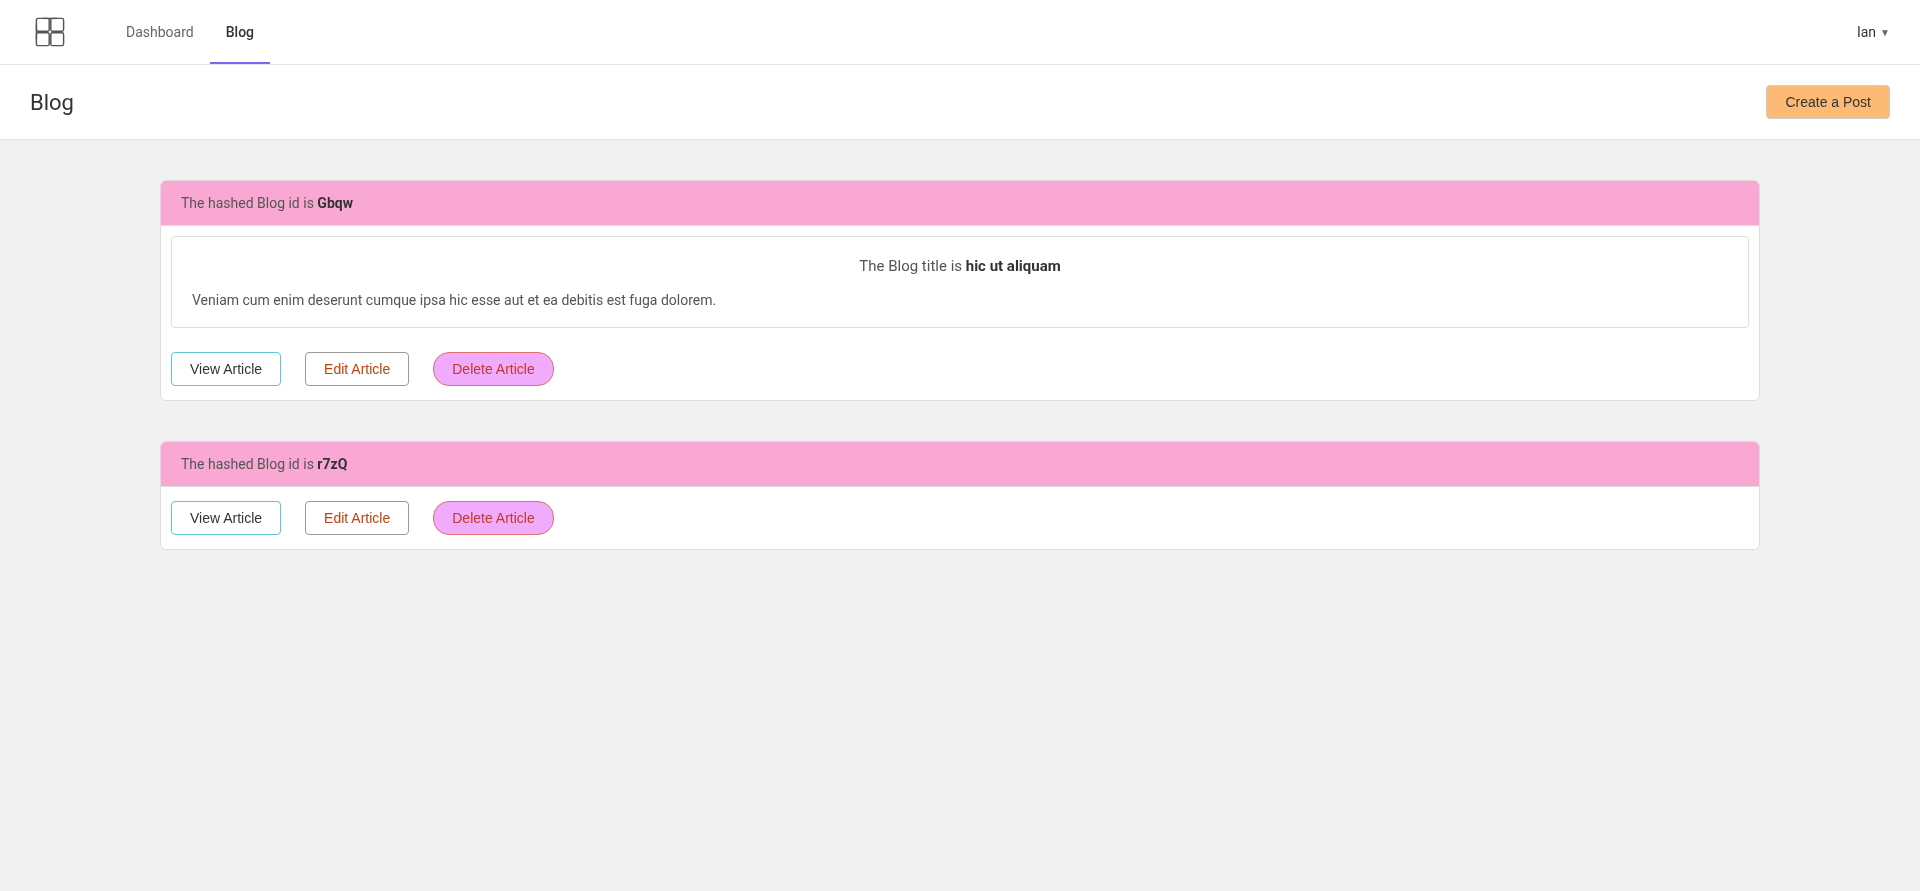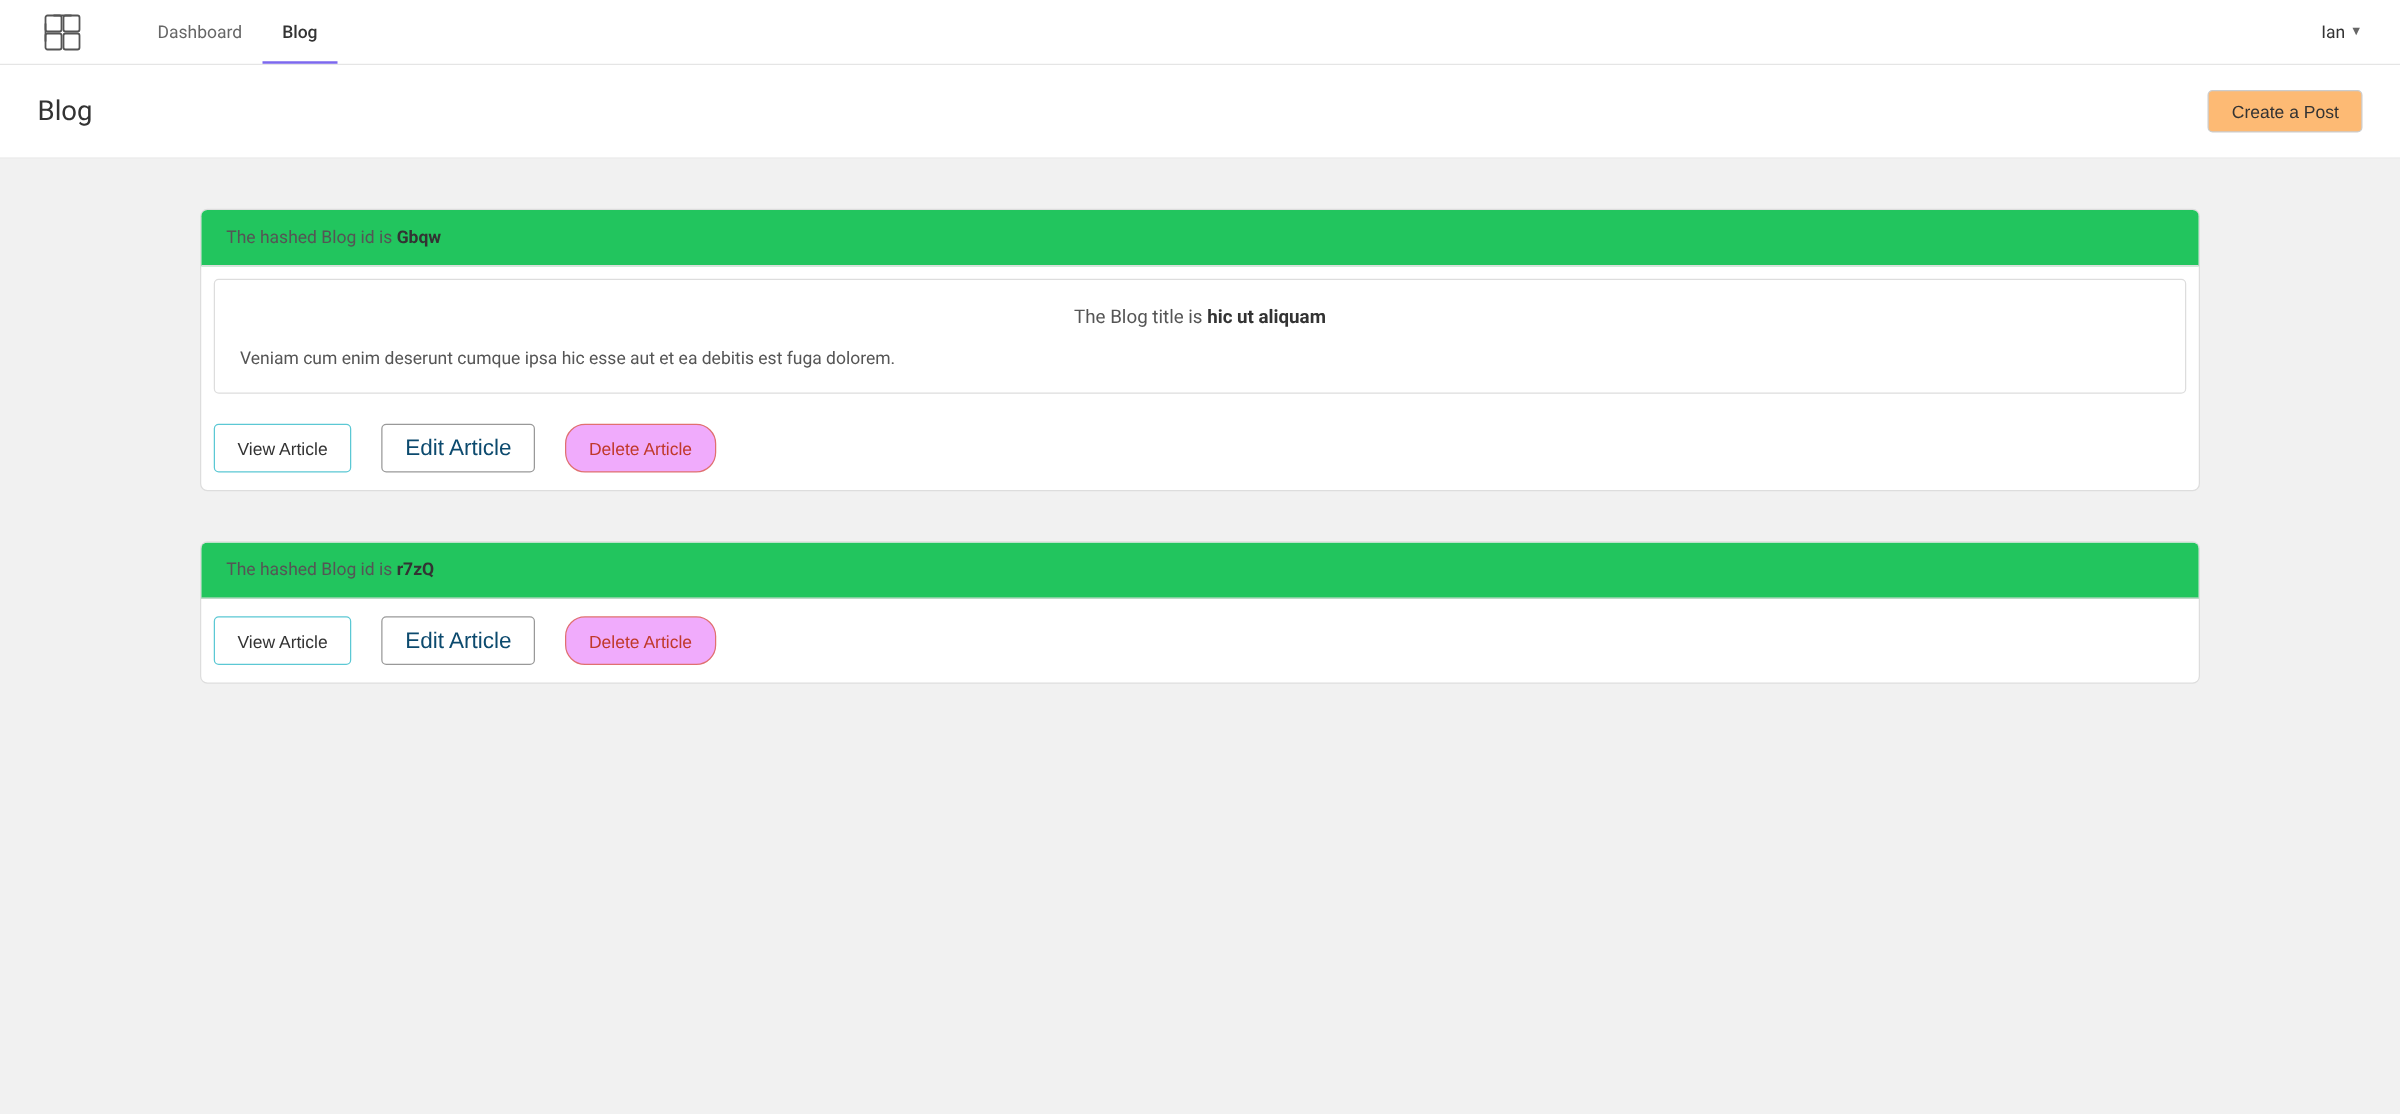--- a/index.html
+++ b/index.html
@@ -12,21 +12,21 @@
       font-family: -apple-system, BlinkMacSystemFont, 'Segoe UI', Roboto, Oxygen, sans-serif;
       background-color: #f1f1f1;
       color: #333;
       min-height: 891px;
     }
 
     
     .navbar {
       background-color: #fff;
       border-bottom: 1px solid #e5e5e5;
-      height: 52px;
+      height: 65px;
       display: flex;
       align-items: center;
       padding: 0 30px;
       position: relative;
     }
 
     .navbar-logo {
       display: flex;
       align-items: center;
       margin-right: 40px;
@@ -122,21 +122,21 @@
     
     .blog-card {
       background-color: #fff;
       border: 1px solid #ddd;
       border-radius: 6px;
       margin-bottom: 40px;
       overflow: hidden;
     }
 
     .blog-card-header {
-      background-color: #22c55e;
+      background-color: #f9a8d4;
       padding: 14px 20px;
       border-bottom: 1px solid #ddd;
       font-size: 14px;
       color: #555;
     }
 
     .blog-card-header .hash-id {
       font-weight: 700;
       color: #333;
     }
@@ -179,23 +179,23 @@
       color: #333;
       padding: 8px 18px;
       font-size: 14px;
       cursor: pointer;
       border-radius: 4px;
     }
 
     .btn-edit {
       border: 1px solid #999;
       background: #fff;
-      color: #0c4a6e;
-      padding: 8px 18px;
-      font-size: 18px;
+      color: #c2410c;
+      padding: 8px 18px;
+      font-size: 14px;
       cursor: pointer;
       border-radius: 4px;
     }
 
     .btn-delete {
       border: 1px solid #e07070;
       background: #f0abfc;
       color: #c0392b;
       padding: 8px 18px;
       font-size: 14px;

